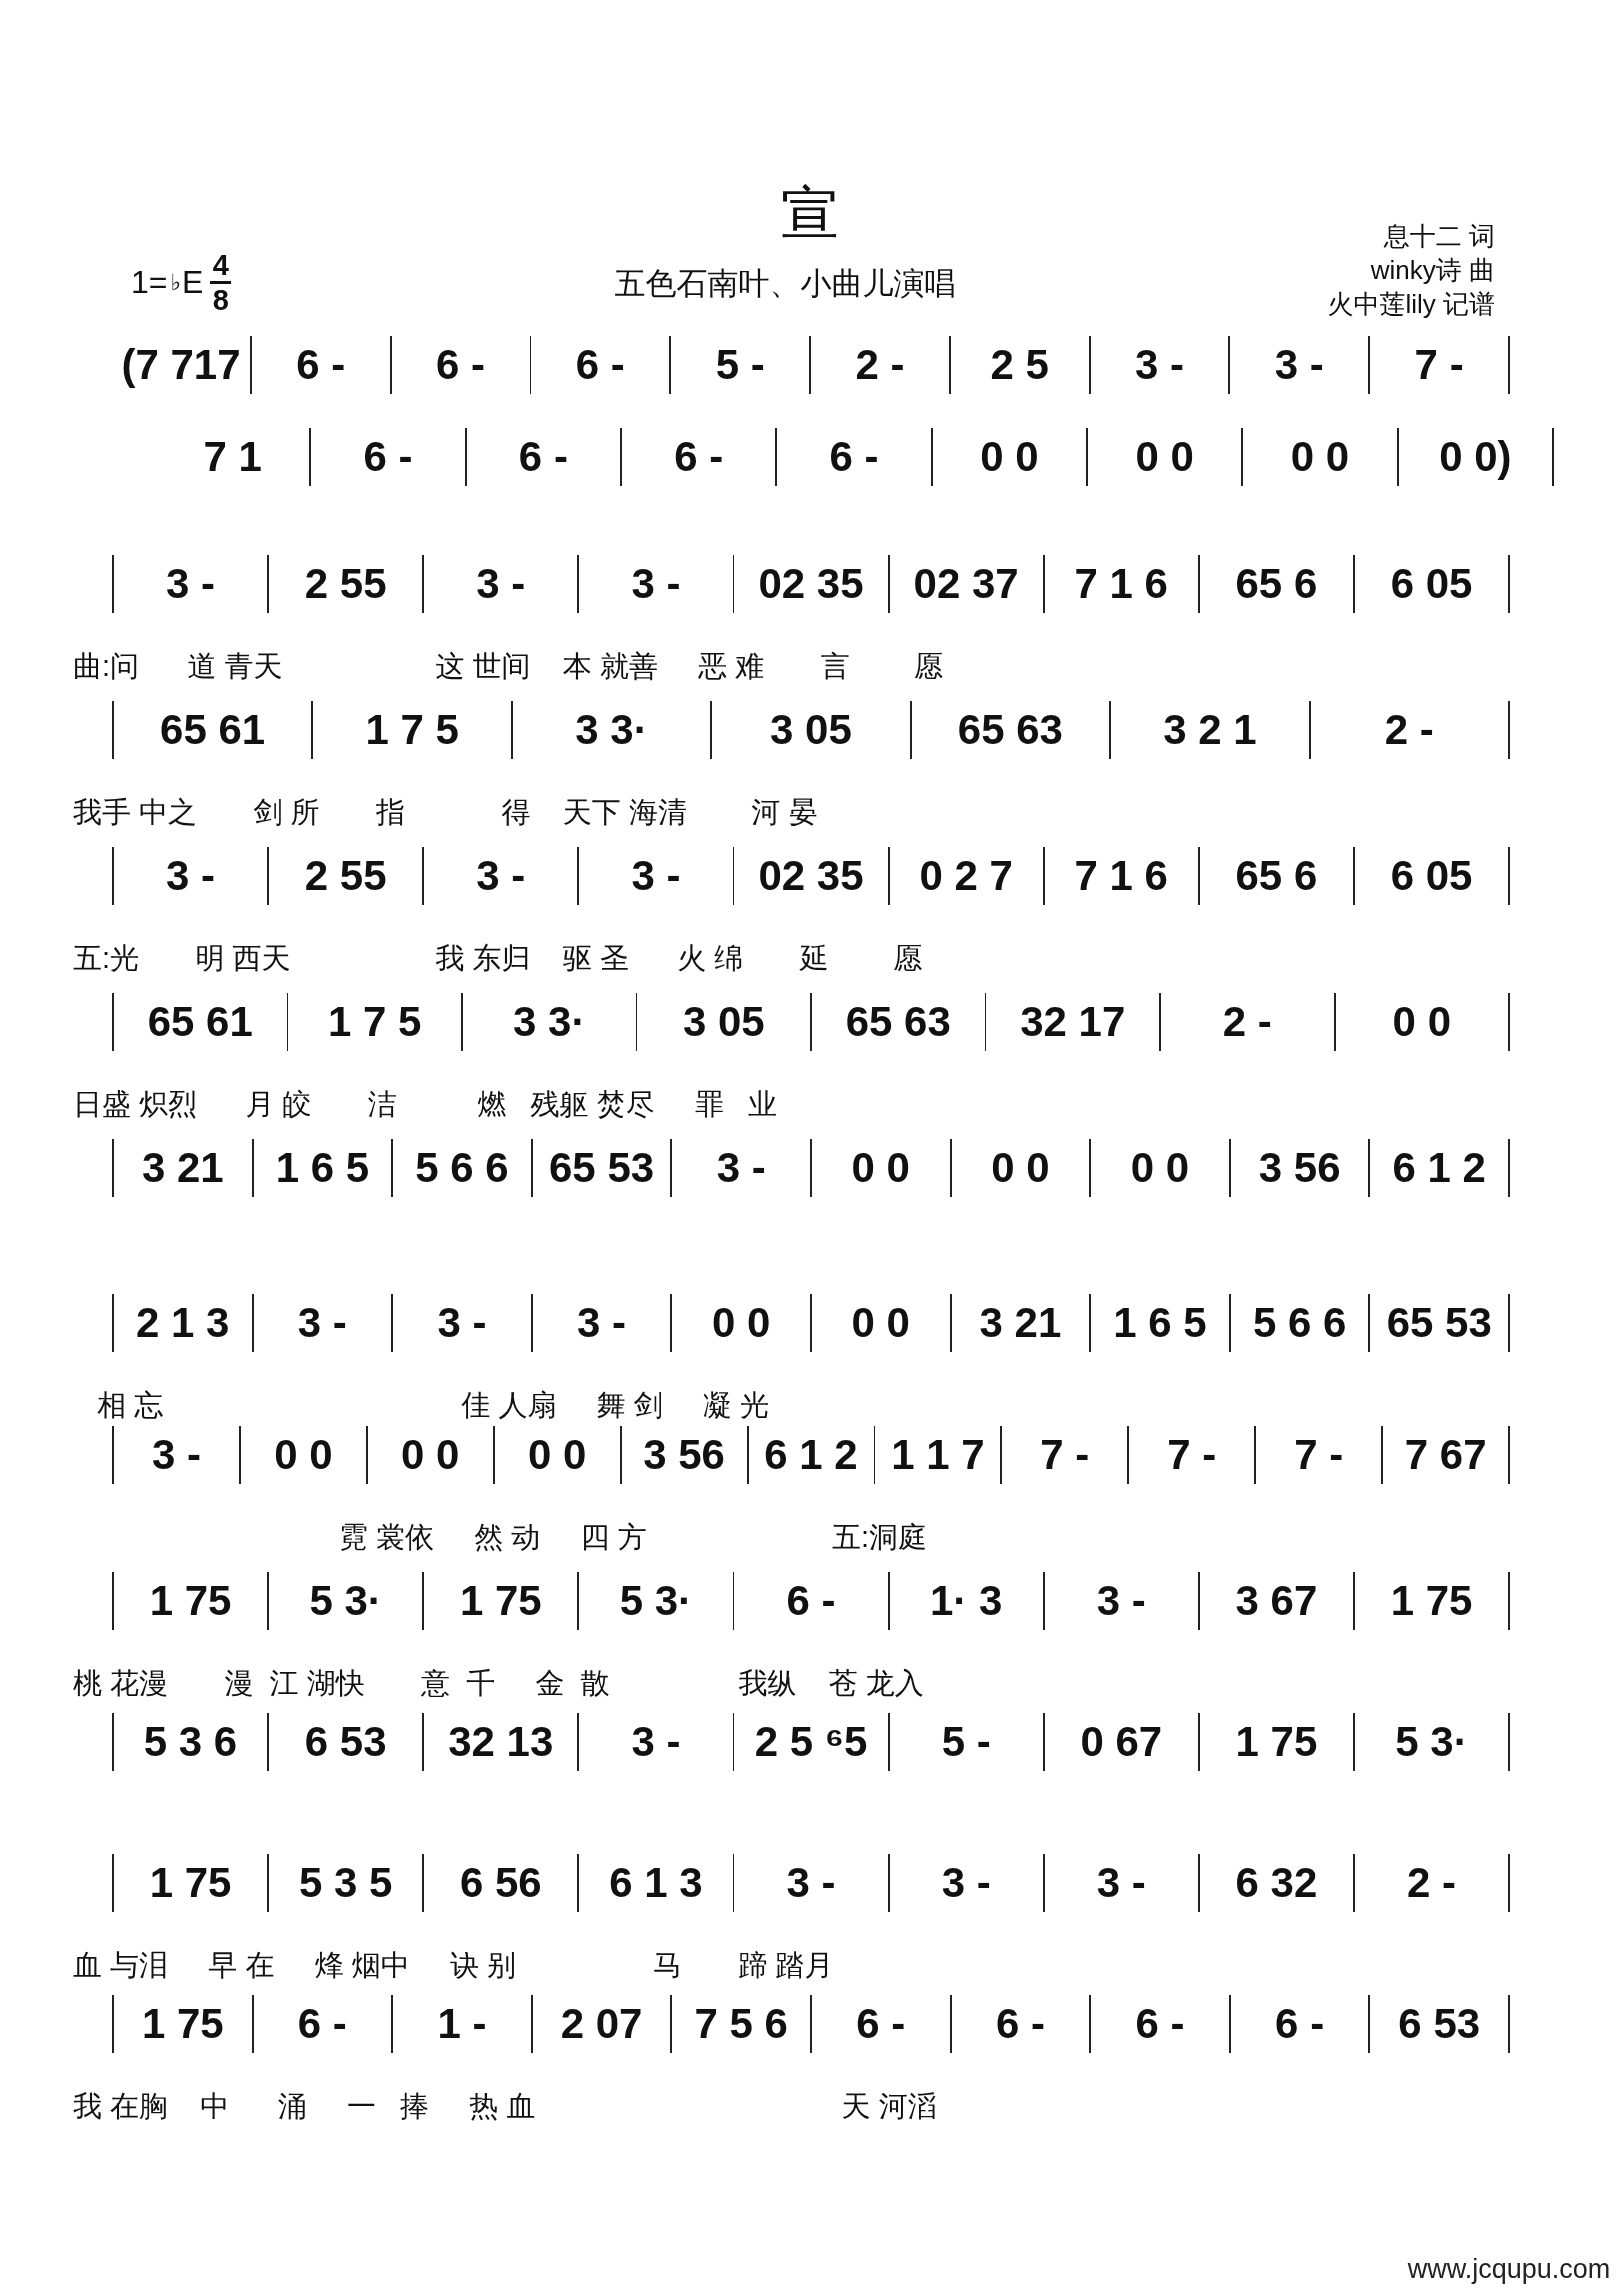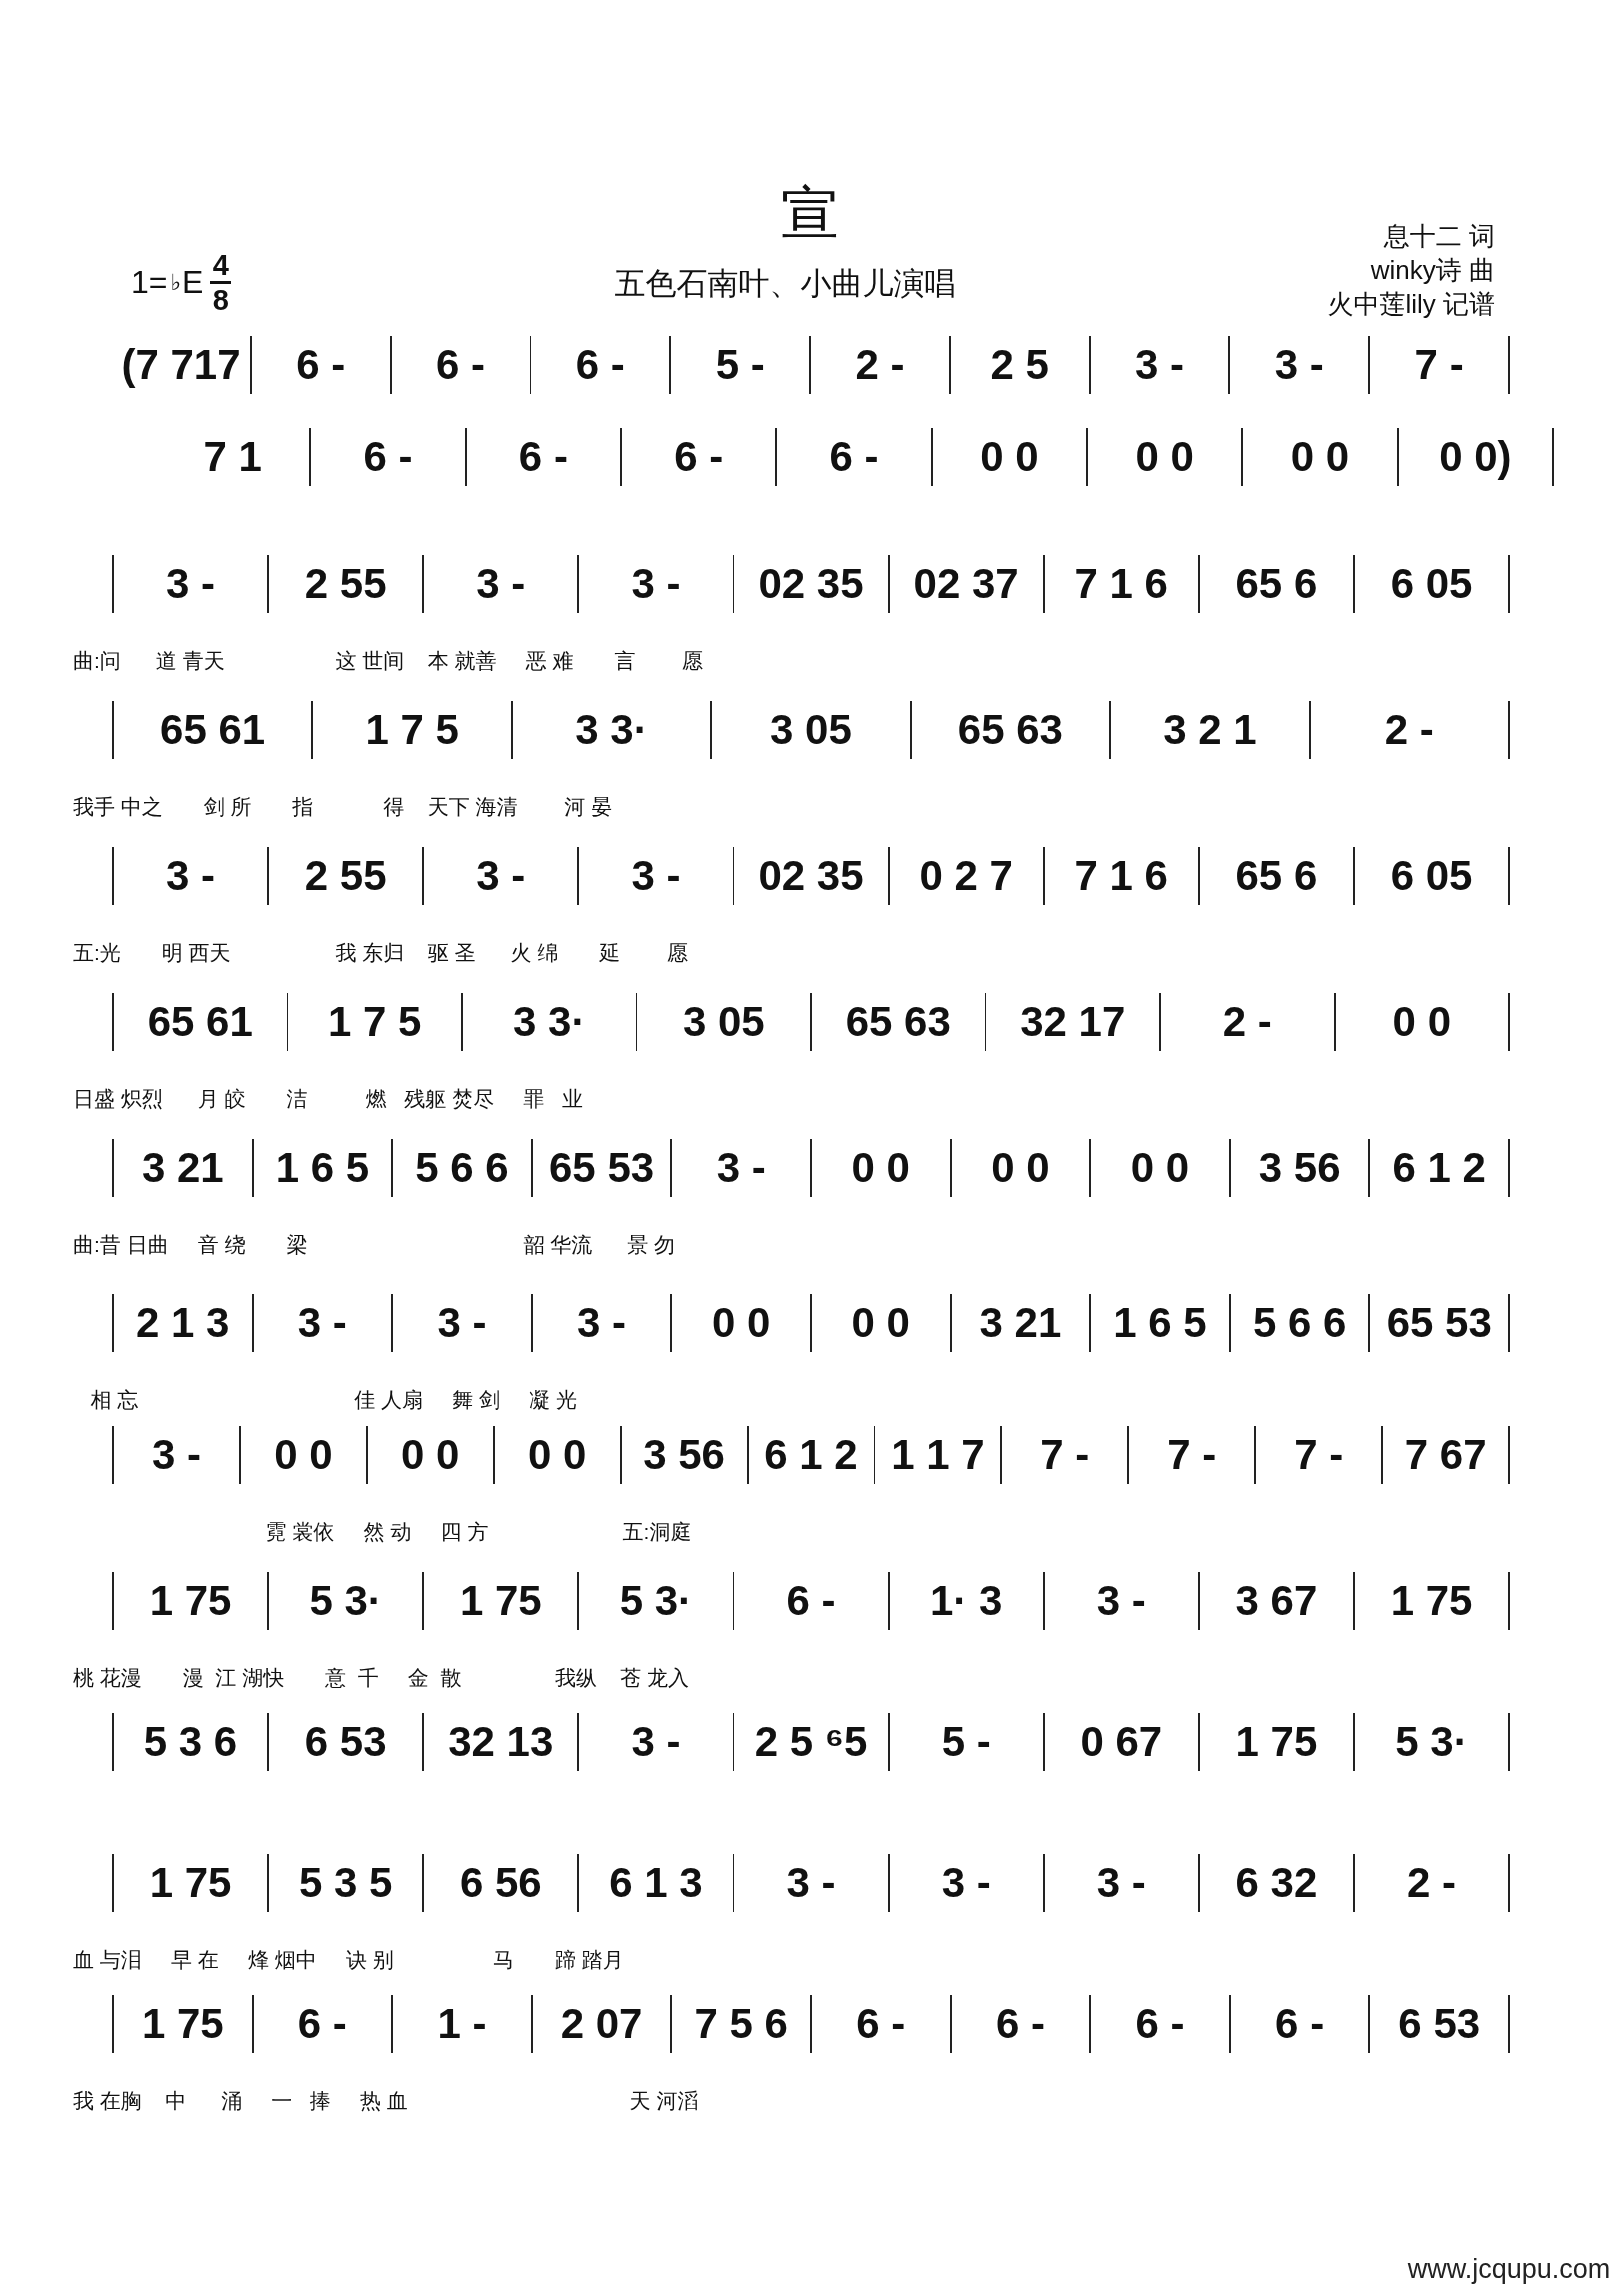--- a/index.html
+++ b/index.html
@@ -13,21 +13,21 @@
   .key .flat{font-size:22.4px;vertical-align:super;margin:0 1px 0 2.9px;}
   .ts{display:inline-flex;flex-direction:column;align-items:center;margin-left:6.8px;
       font-weight:700;font-size:29px;line-height:28px;}
   .ts .bar{width:21.4px;height:2.9px;background:#111;margin:1.9px 0;}
   .sys{position:absolute;left:0;width:1622px;}
   .mrow{position:absolute;left:112px;right:112px;top:0;height:63px;display:flex;align-items:flex-start;}
   .bl{width:1.9px;height:58px;background:#222;flex:0 0 auto;}
   .meas{flex:1 1 0;display:flex;justify-content:space-evenly;align-items:center;
         font-size:42px;font-weight:700;height:58px;position:relative;}
   .nt{position:relative;display:inline-block;min-width:19.5px;text-align:center;}
-  .lyr{position:absolute;left:73px;right:100px;top:92px;height:39px;font-size:21px;
+  .lyr{position:absolute;left:73px;right:100px;top:92px;height:39px;font-size:29px;
        display:flex;gap:0;white-space:pre;}
   .footer{position:absolute;right:11.7px;bottom:9.7px;font-size:27px;color:#222;}
 </style>
 </head>
 <body>
 
 <div class="title">宣</div>
 <div class="singer">五色石南叶、小曲儿演唱</div>
 <div class="credits">
   <div>息十二 词</div>
@@ -323,21 +323,20 @@
         <div class="bl"></div>
         <div class="meas">
           <span class="nt">3 56</span>
         </div>
         <div class="bl"></div>
         <div class="meas">
           <span class="nt">6 1 2</span>
         </div>
         <div class="bl"></div>
       </div>
-      <div class="lyr">曲:昔 日曲     音 绕       梁                                     韶 华流      景 勿</div>
     </div>
     <div class="sys" style="top: 1294px; height: 146px;">
       <div class="mrow">
         <div class="bl"></div>
         <div class="meas">
           <span class="nt">2 1 3</span>
         </div>
         <div class="bl"></div>
         <div class="meas">
           <span class="nt">3 -</span>

